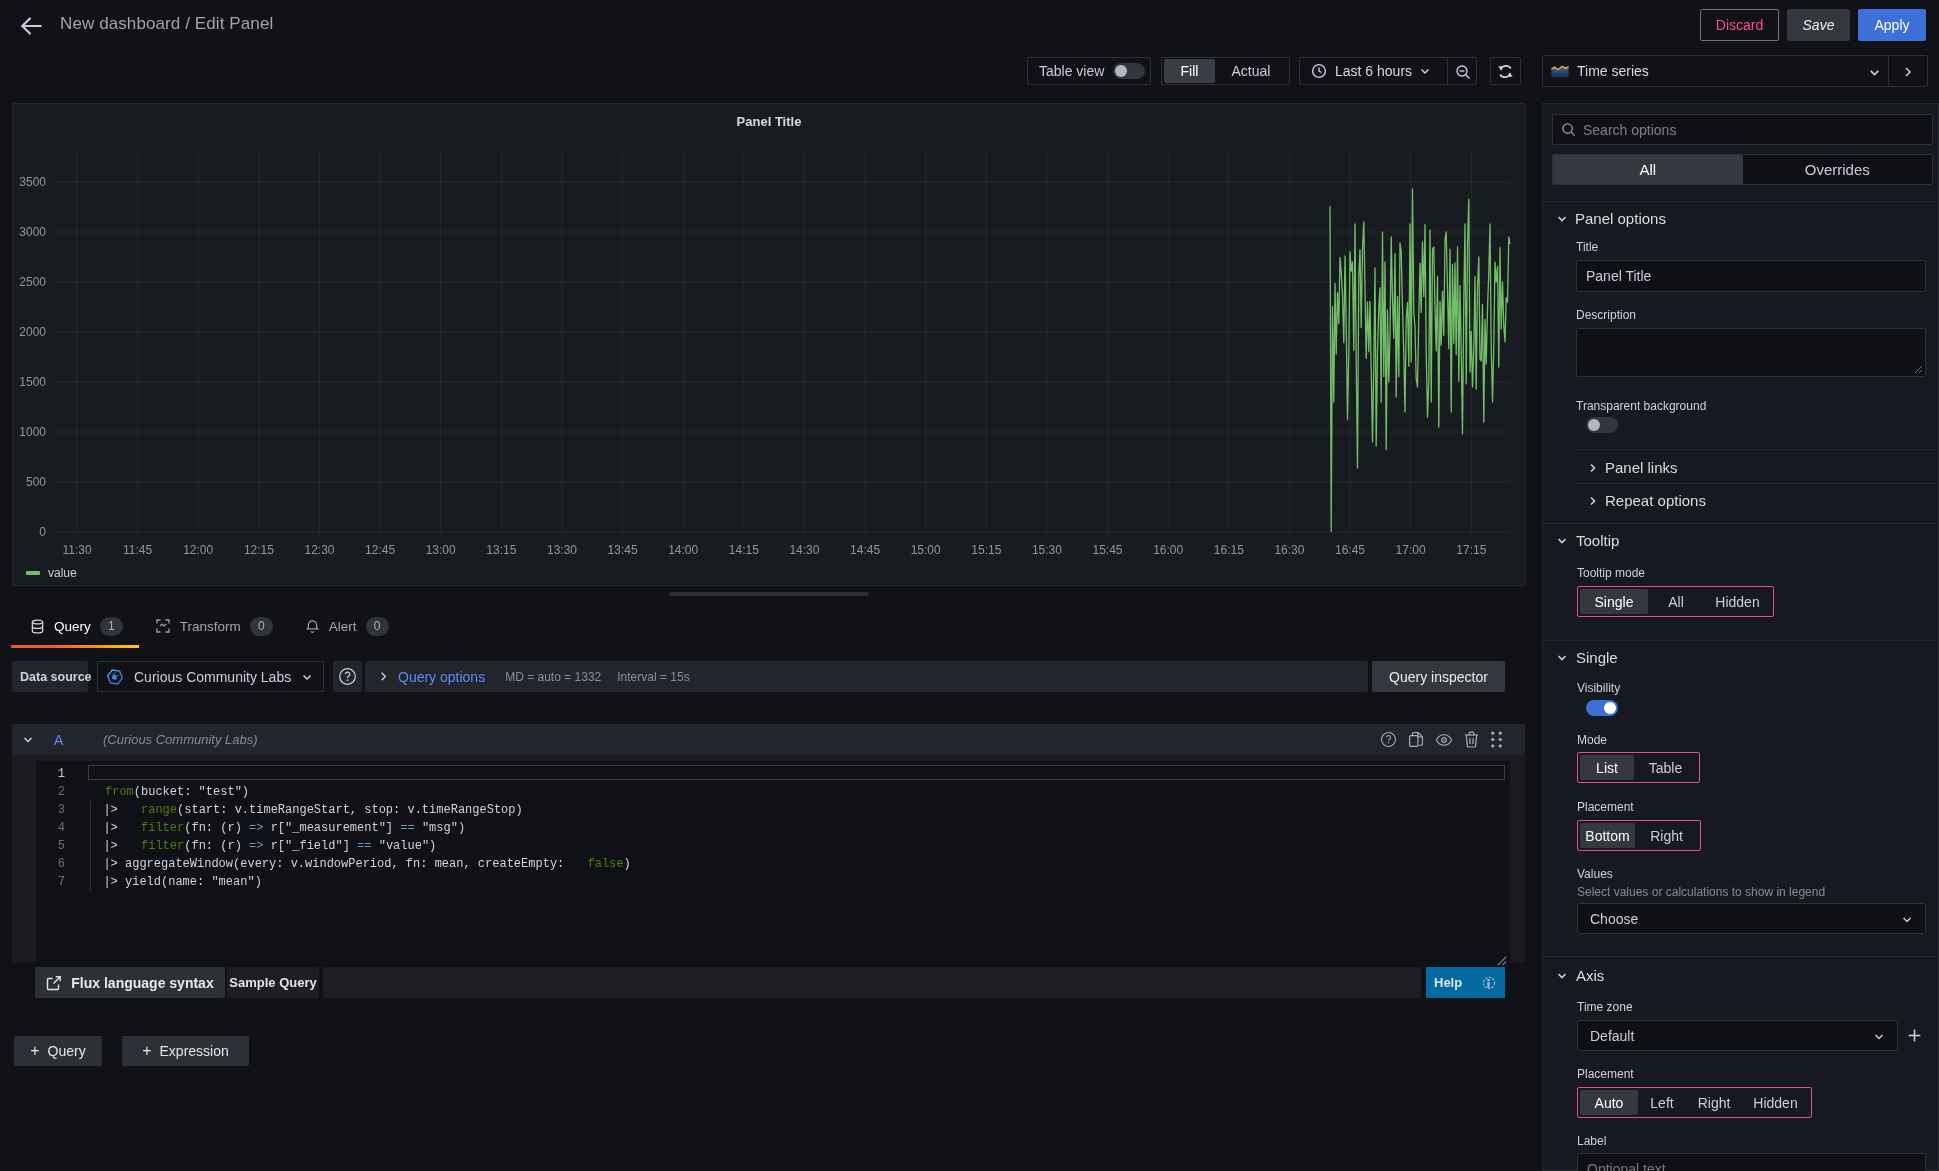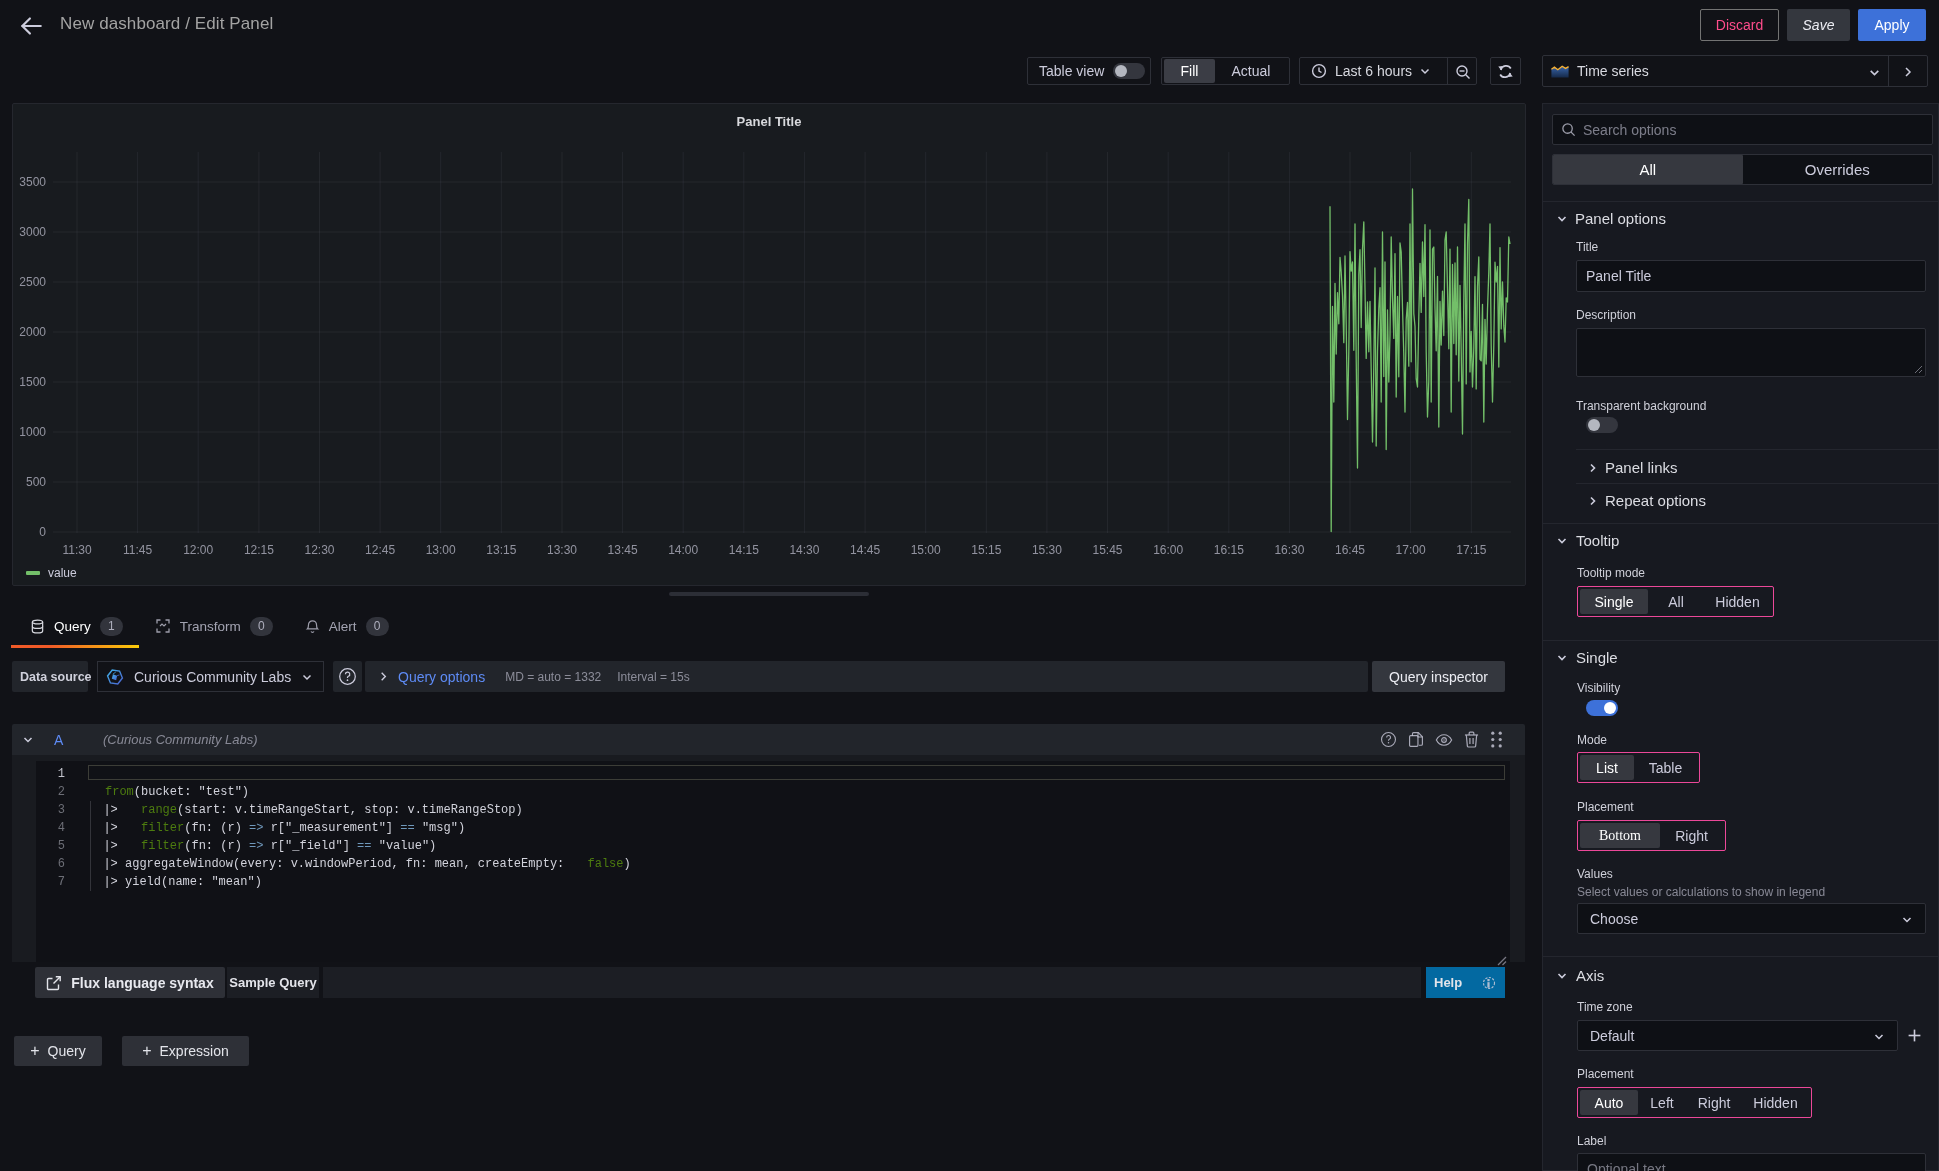--- a/index.html
+++ b/index.html
@@ -452,21 +452,21 @@
 <span class="toggle on sidetoggle" style="left:34px; top:596px;">
       <span class="knob"></span>
     </span>
 <div class="optlabel" style="left:34px; top:629px;">Mode</div>
 <div class="radiogrp" style="left:34px; top:648px;">
 <span class="r sel" style="width:54px;">List</span>
       <span class="r" style="width:63px;">Table</span>
     </div>
 <div class="optlabel" style="left:34px; top:696px;">Placement</div>
 <div class="radiogrp" style="left:34px; top:716px;">
-<span class="r sel" style="width:80px;font-family:Liberation Serif, serif;">Bottom</span>
+<span class="r sel" style="width:55px;">Bottom</span>
       <span class="r" style="width:63px;">Right</span>
     </div>
 <div class="optlabel" style="left:34px; top:763px;">Values</div>
 <div class="optdesc" style="left:34px; top:781px;">Select values or calculations to show in legend</div>
 <div class="input" style="left:34px; top:799px; width:349px; height:31px; padding-left:12px; color:#ccccdc;">Choose
 <svg style="position:absolute; right:12px; top:10px;" width="12" height="12" viewBox="0 0 12 12" fill="none" stroke="#ccccdc" stroke-width="1.5">
         <polyline points="2.5,4 6,7.5 9.5,4"></polyline>
       </svg></div>
 <div class="paneldiv" style="top:852px;"></div>
 <svg class="chev" style="left:13px; top:866px;" width="12" height="12" viewBox="0 0 12 12" fill="none" stroke="#ccccdc" stroke-width="1.6">

